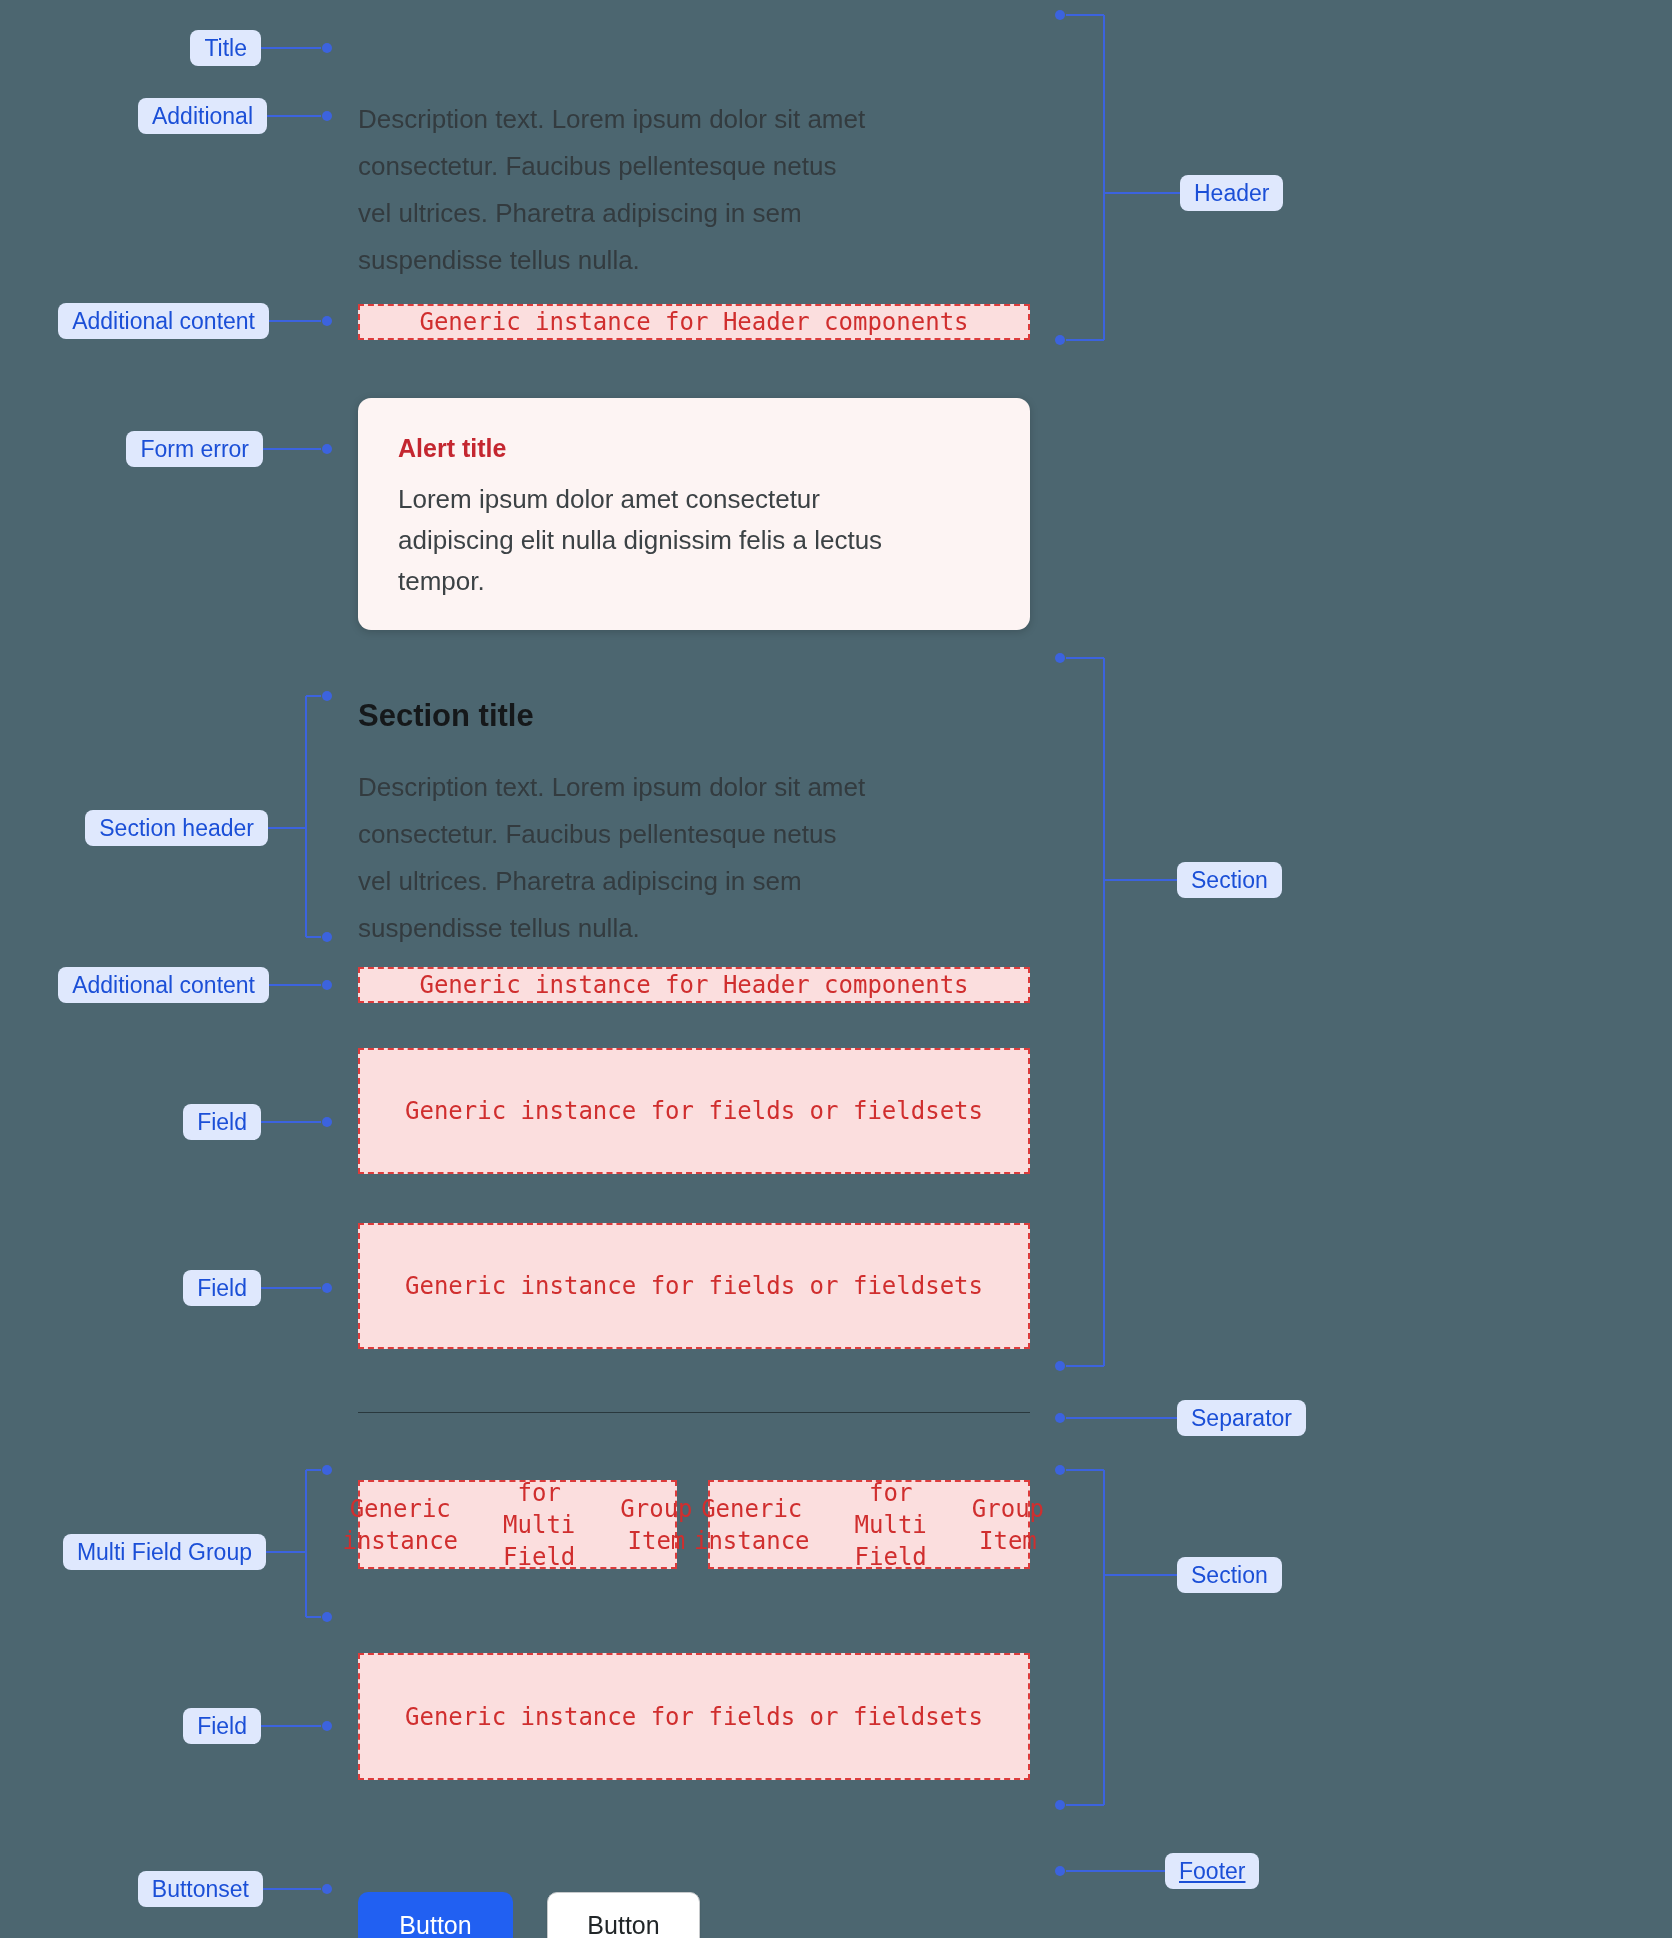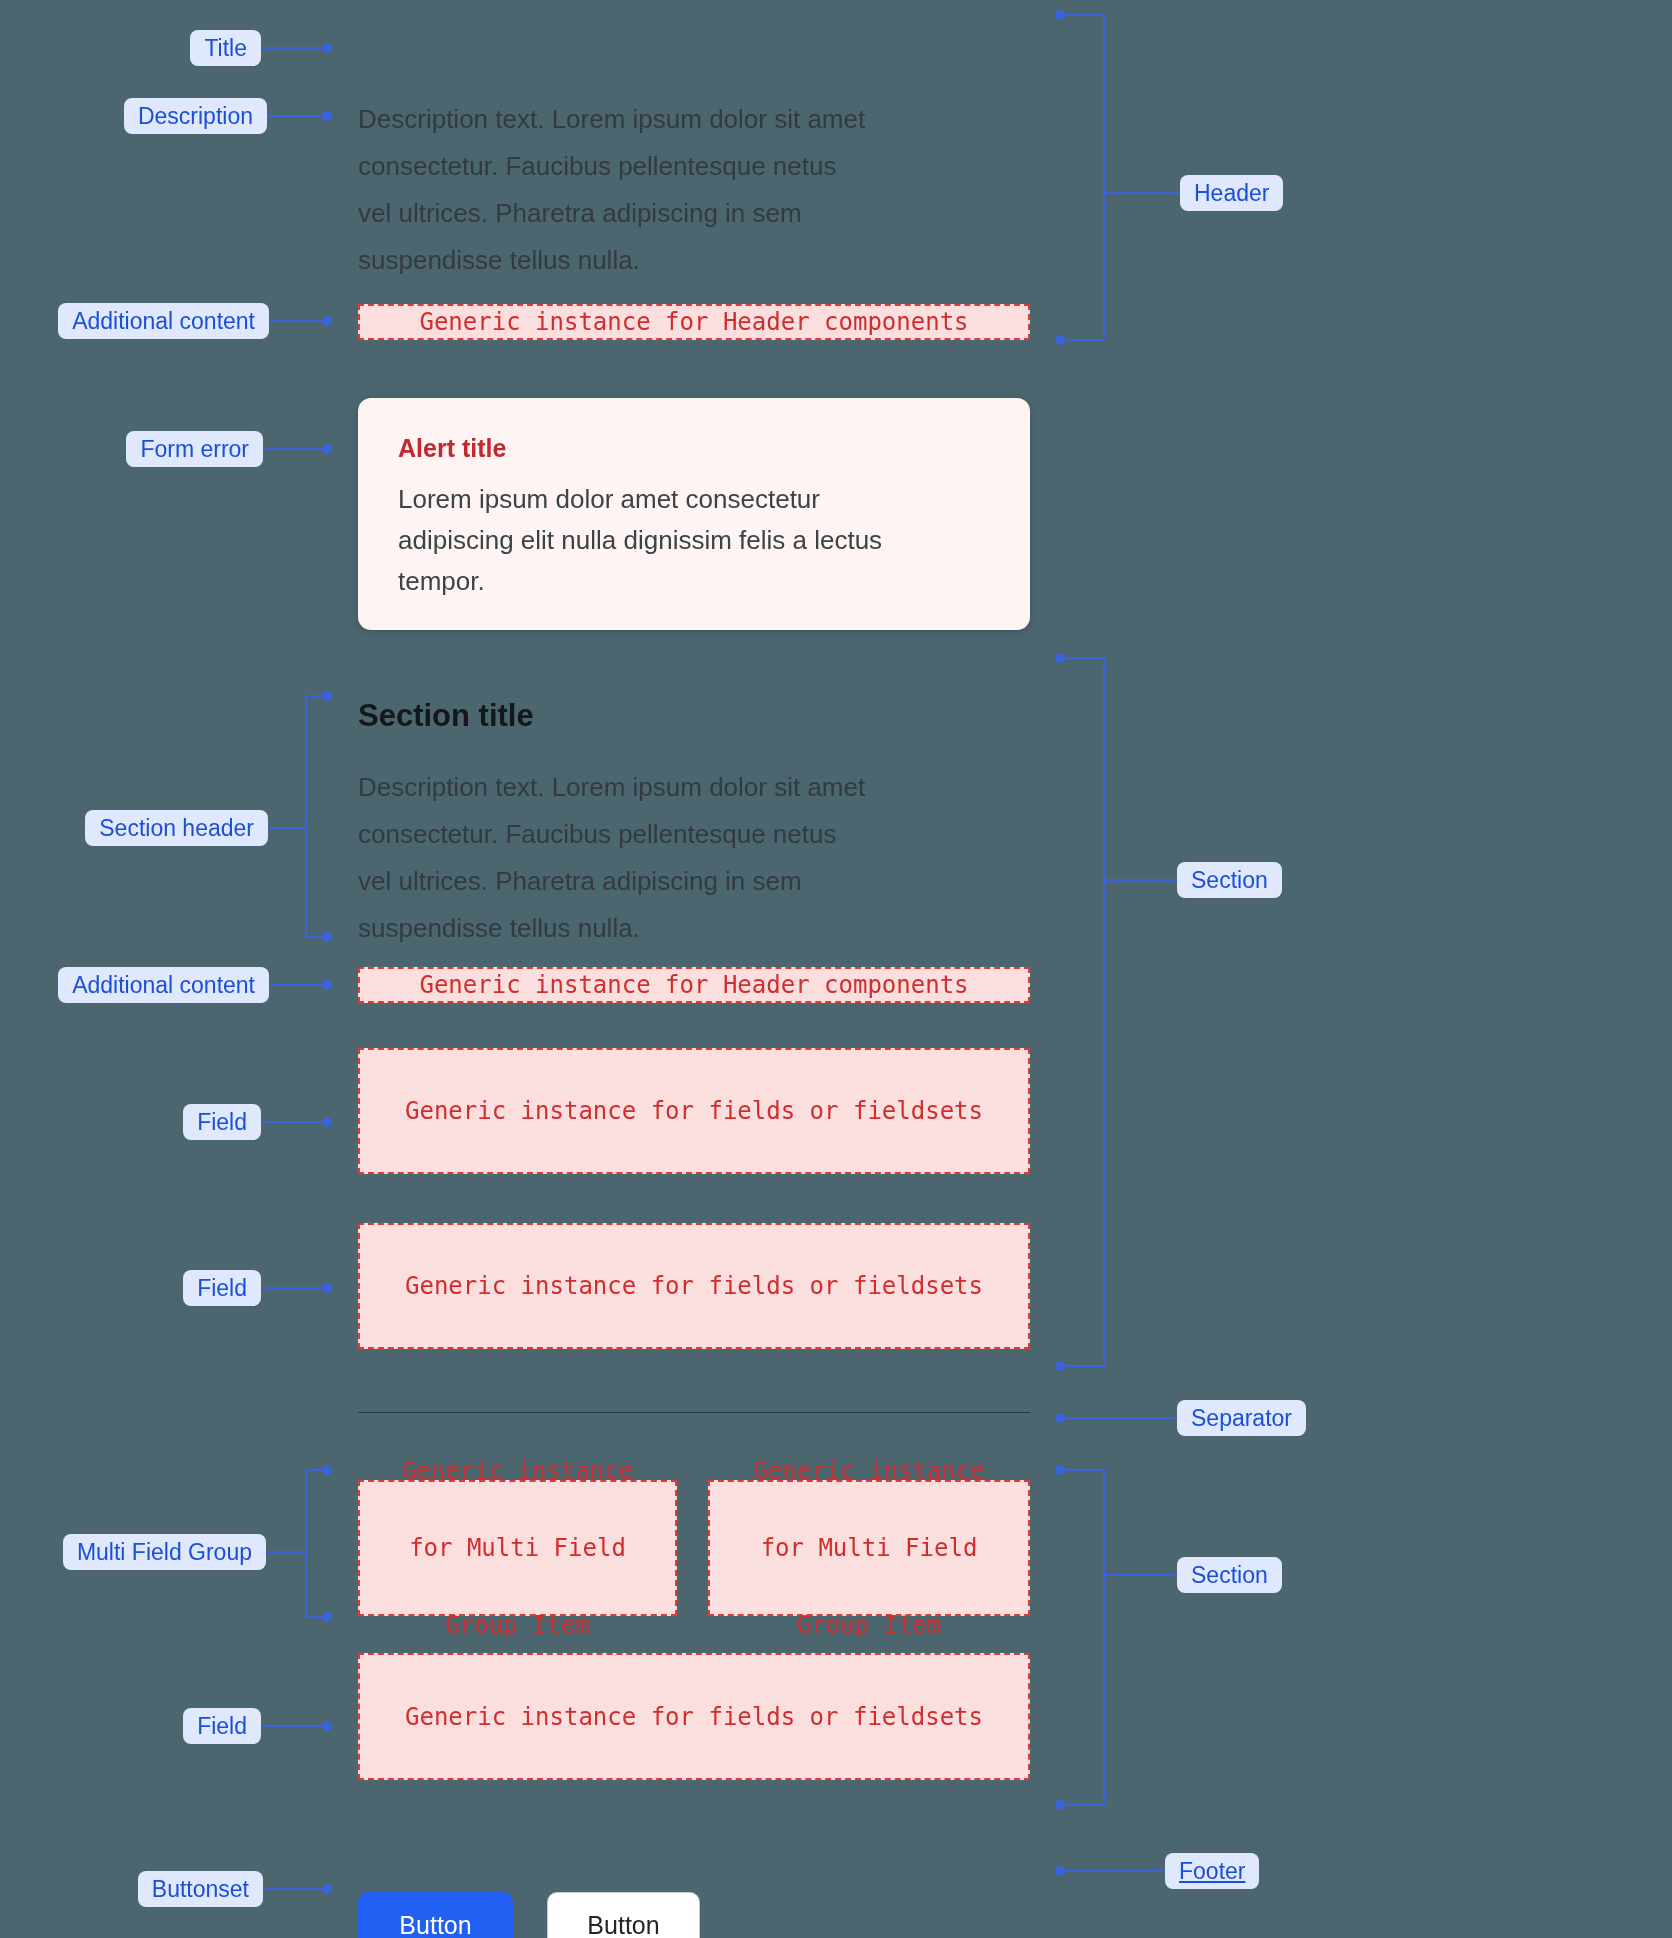--- a/index.html
+++ b/index.html
@@ -27,21 +27,21 @@
     left:358px;width:700px;
     font-size:26px;line-height:47px;color:#333b3f;font-weight:400;
   }
   .ghost{
     background:#fbdede;border:2px dashed #dd3b3b;color:#d02e2e;
     font-family:"DejaVu Sans Mono", monospace;
     display:flex;align-items:center;justify-content:center;text-align:center;
   }
   .ghost-thin{left:358px;width:672px;height:36px;font-size:24px;}
   .ghost-field{left:358px;width:672px;height:126px;font-size:24px;}
-  .ghost-mfg{top:1480px;height:136px;font-size:24px;flex-direction:column;line-height:32px;gap:45px;}
+  .ghost-mfg{top:1480px;height:89px;font-size:24px;flex-direction:row;line-height:32px;gap:45px;}
 
   .alert{
     left:358px;top:398px;width:672px;height:232px;
     background:#fdf4f3;border-radius:13px;
     padding:36px 40px 28px 40px;
     box-shadow:0 2px 8px rgba(0,0,0,.18);
   }
   .alert-title{font-size:25px;font-weight:700;color:#c42730;margin-bottom:16px;}
   .alert-body{font-size:26px;line-height:41px;color:#3c4245;}
 
@@ -200,21 +200,21 @@
   </div>
 
   <div class="abs ghost ghost-field" style="top:1653px;height:127px;">
     <span>Generic instance for fields or fieldsets</span>
   </div>
 
   <div class="abs btn btn-primary">Button</div>
   <div class="abs btn btn-secondary">Button</div>
 
   <div class="pill" style="right:1411px;top:30px;">Title</div>
-  <div class="pill" style="right:1405px;top:98px;">Description</div>
+  <div class="pill" style="right:1405px;top:98px;">Additional</div>
   <div class="pill" style="right:1403px;top:303px;">Additional content</div>
   <div class="pill" style="right:1409px;top:431px;">Form error</div>
   <div class="pill" style="right:1404px;top:810px;">Section header</div>
   <div class="pill" style="right:1403px;top:967px;">Additional content</div>
   <div class="pill" style="right:1411px;top:1104px;">Field</div>
   <div class="pill" style="right:1411px;top:1270px;">Field</div>
   <div class="pill" style="right:1406px;top:1534px;">Multi Field Group</div>
   <div class="pill" style="right:1411px;top:1708px;">Field</div>
   <div class="pill" style="right:1409px;top:1871px;">Buttonset</div>
 

